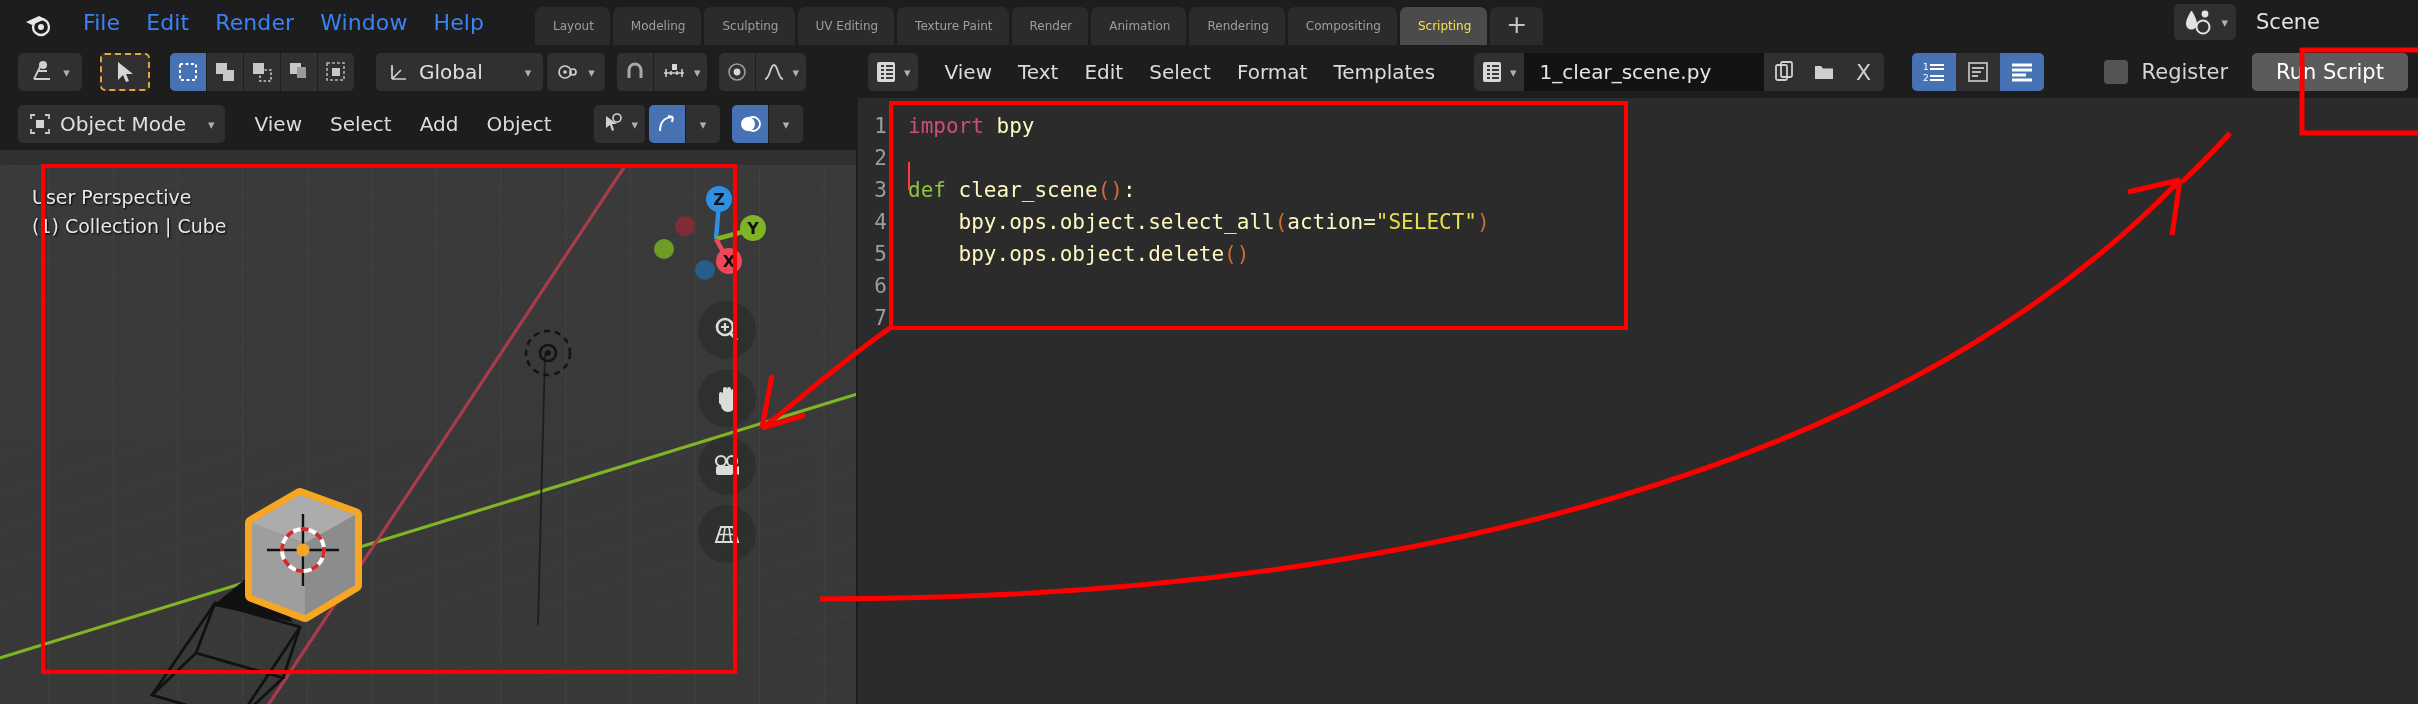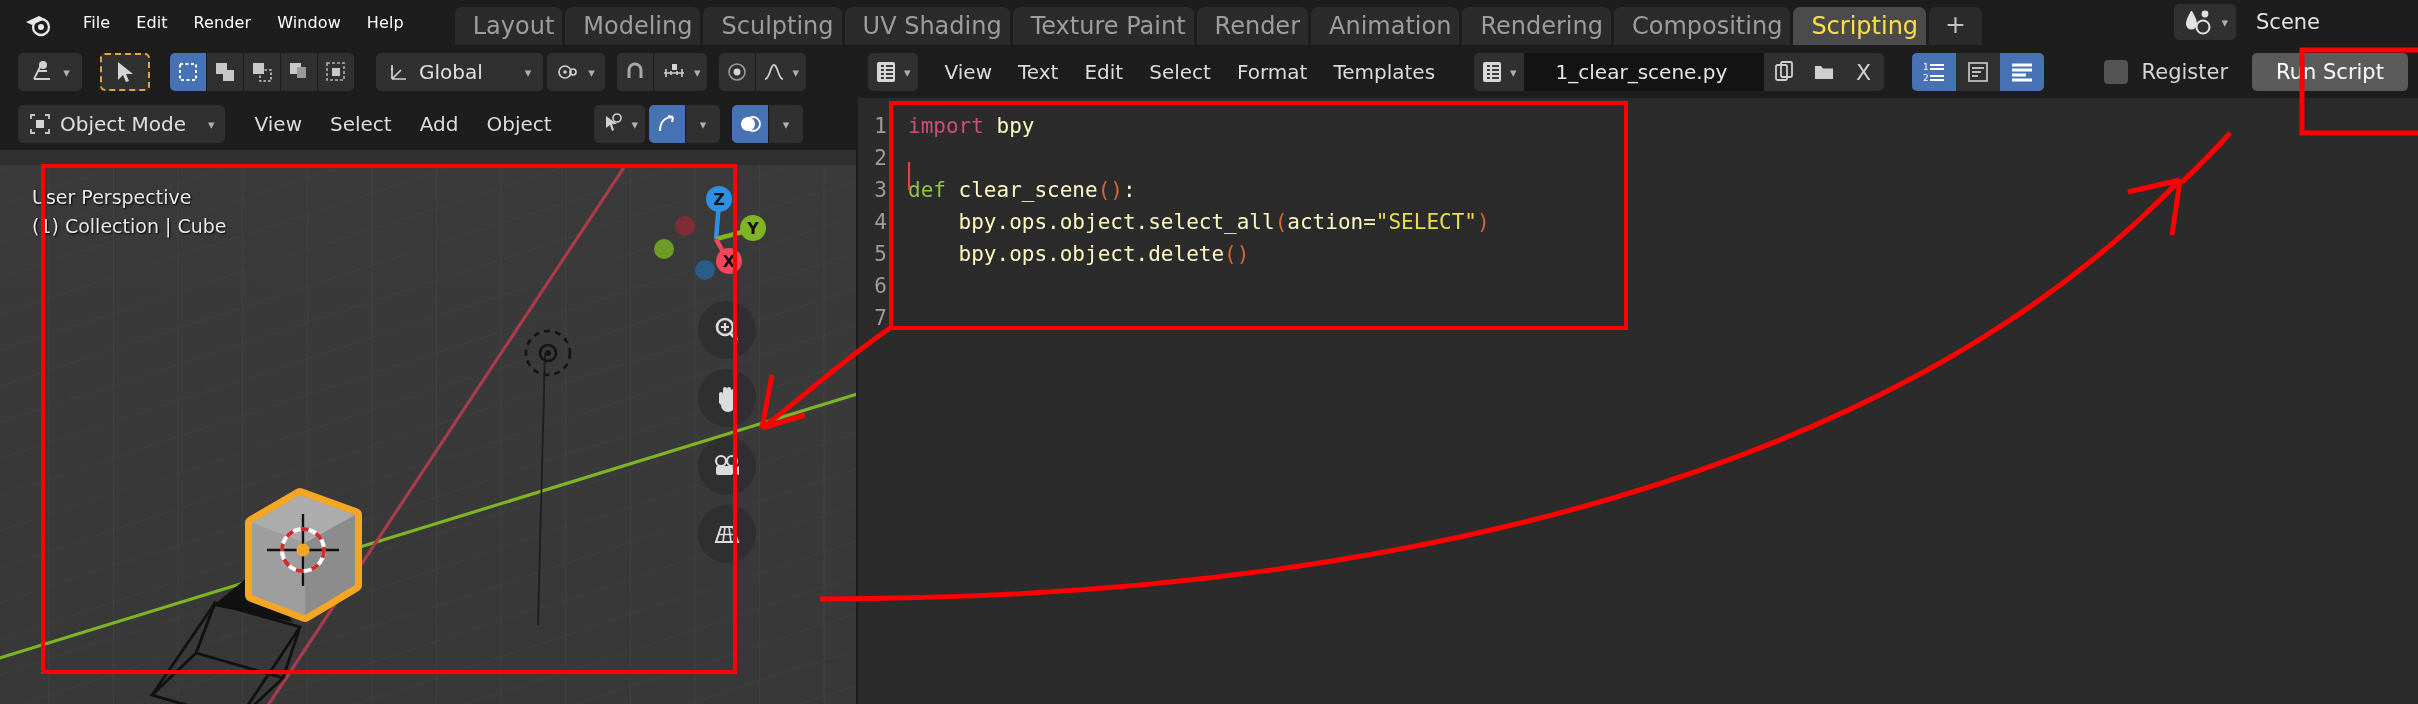--- a/index.html
+++ b/index.html
@@ -5,24 +5,24 @@
   * { box-sizing: border-box; margin:0; padding:0; }
   html,body { width:2418px; height:704px; overflow:hidden; background:#1d1d1d;
     font-family:"DejaVu Sans","Liberation Sans",sans-serif; }
   #app { position:relative; width:2418px; height:704px; background:#1d1d1d; }
 
   
   .topbar { position:absolute; left:0; top:0; width:2418px; height:45px;
     background:#1d1d1d; display:flex; align-items:center; }
   .blender-logo { width:34px; height:34px; margin-left:22px; margin-right:14px;
     display:flex; align-items:center; justify-content:center; }
-  .menu-item { color:#ffffff; font-size:16px; padding:3px 13px; border-radius:4px;
+  .menu-item { color:#3b82f6; font-size:22px; padding:3px 13px; border-radius:4px;
     white-space:nowrap; letter-spacing:.1px; }
   .ws-tabs { display:flex; align-items:flex-end; height:45px; margin-left:38px; }
-  .ws-tab { color:#9d9d9d; font-size:24px; padding:8px 8px 9px 18px;
+  .ws-tab { color:#9d9d9d; font-size:12px; padding:8px 16px 9px 18px;
     background:#2b2b2b; margin-right:3px; border-radius:7px 7px 0 0; white-space:nowrap;
     height:38px; display:flex; align-items:center; }
   .ws-tab.active { background:#4b4b4b; color:#fde047; }
   .ws-add { color:#c4c4c4; font-size:25px; padding:4px 16px 8px 16px; background:#2b2b2b;
     border-radius:7px 7px 0 0; height:38px; display:flex; align-items:center; }
   .scene-block { position:absolute; right:2px; top:4px; display:flex; align-items:center;
     height:36px; }
   .scene-icon-box { display:flex; align-items:center; background:#303030; border-radius:5px;
     height:36px; padding:0 8px 0 10px; }
   .scene-name { background:#1d1d1d; color:#e3e3e3; font-size:21px; padding:0 20px;
@@ -58,21 +58,21 @@
 
   
   .texted { position:absolute; left:858px; top:46px; width:1560px; height:658px;
     background:#1d1d1d; }
   .te-header { position:absolute; left:0; top:0; width:1560px; height:52px;
     background:#1d1d1d; display:flex; align-items:center; }
   .te-menu { color:#dcdcdc; font-size:20px; padding:5px 13px; border-radius:4px; }
   .te-iconbtn { background:#303030; border-radius:5px; height:38px; display:flex;
     align-items:center; padding:0 7px; color:#d4d4d4; }
   .fname { background:#131313; color:#e5e5e5; font-size:20px; height:38px;
-    display:flex; align-items:center; padding:0 32px; min-width:240px; }
+    display:flex; align-items:center; padding:0 16px; min-width:240px; }
   .sm-btn { background:#303030; height:38px; width:40px; display:flex;
     align-items:center; justify-content:center; color:#cfcfcf; font-size:19px;}
   .toggle3 { display:flex; margin-left:28px; }
   .toggle3 > div { height:38px; width:44px; display:flex; align-items:center;
     justify-content:center; background:#303030; }
   .toggle3 > div:first-child { border-radius:5px 0 0 5px; }
   .toggle3 > div:last-child { border-radius:0 5px 5px 0; }
   .toggle3 > div.on { background:#4772b3; }
   .checkbox { width:24px; height:24px; background:#545454; border-radius:4px; }
   .runscript { background:#5b5b5b; color:#ffffff; font-size:21px; height:38px;
@@ -116,21 +116,21 @@
     <div class="menu-item">File</div>
     <div class="menu-item">Edit</div>
     <div class="menu-item">Render</div>
     <div class="menu-item">Window</div>
     <div class="menu-item">Help</div>
 
     <div class="ws-tabs">
       <div class="ws-tab">Layout</div>
       <div class="ws-tab">Modeling</div>
       <div class="ws-tab">Sculpting</div>
-      <div class="ws-tab">UV Shading</div>
+      <div class="ws-tab">UV Editing</div>
       <div class="ws-tab">Texture Paint</div>
       <div class="ws-tab">Render</div>
       <div class="ws-tab">Animation</div>
       <div class="ws-tab">Rendering</div>
       <div class="ws-tab">Compositing</div>
       <div class="ws-tab active">Scripting</div>
       <div class="ws-add">+</div>
     </div>
 
     <div class="scene-block">

